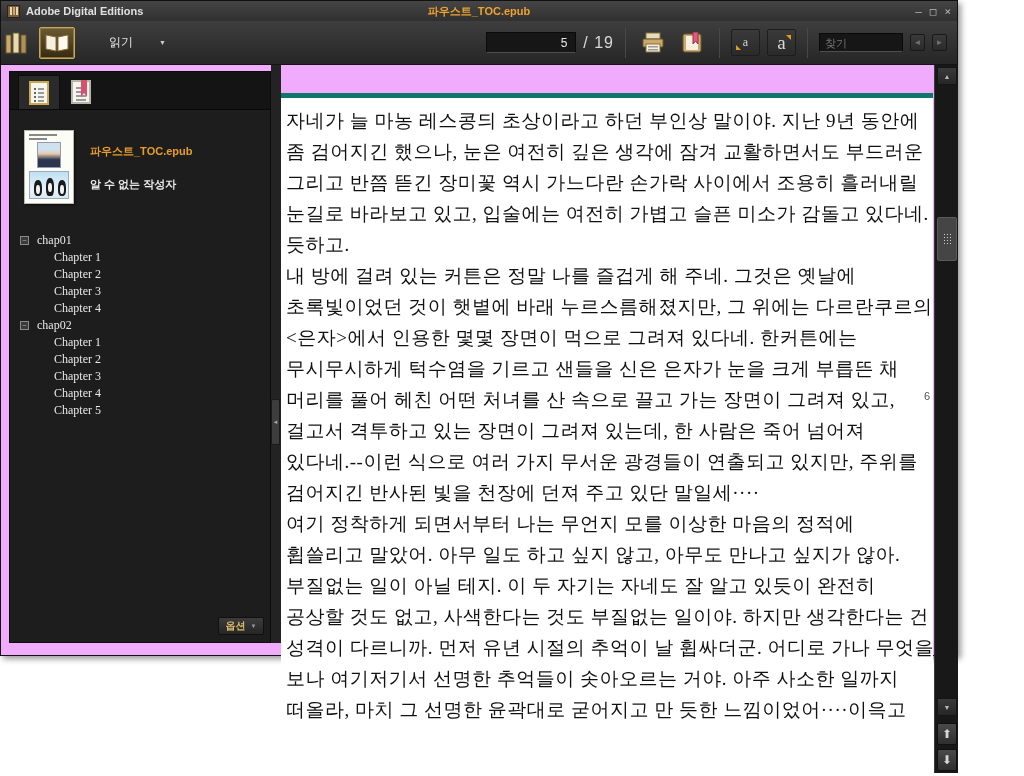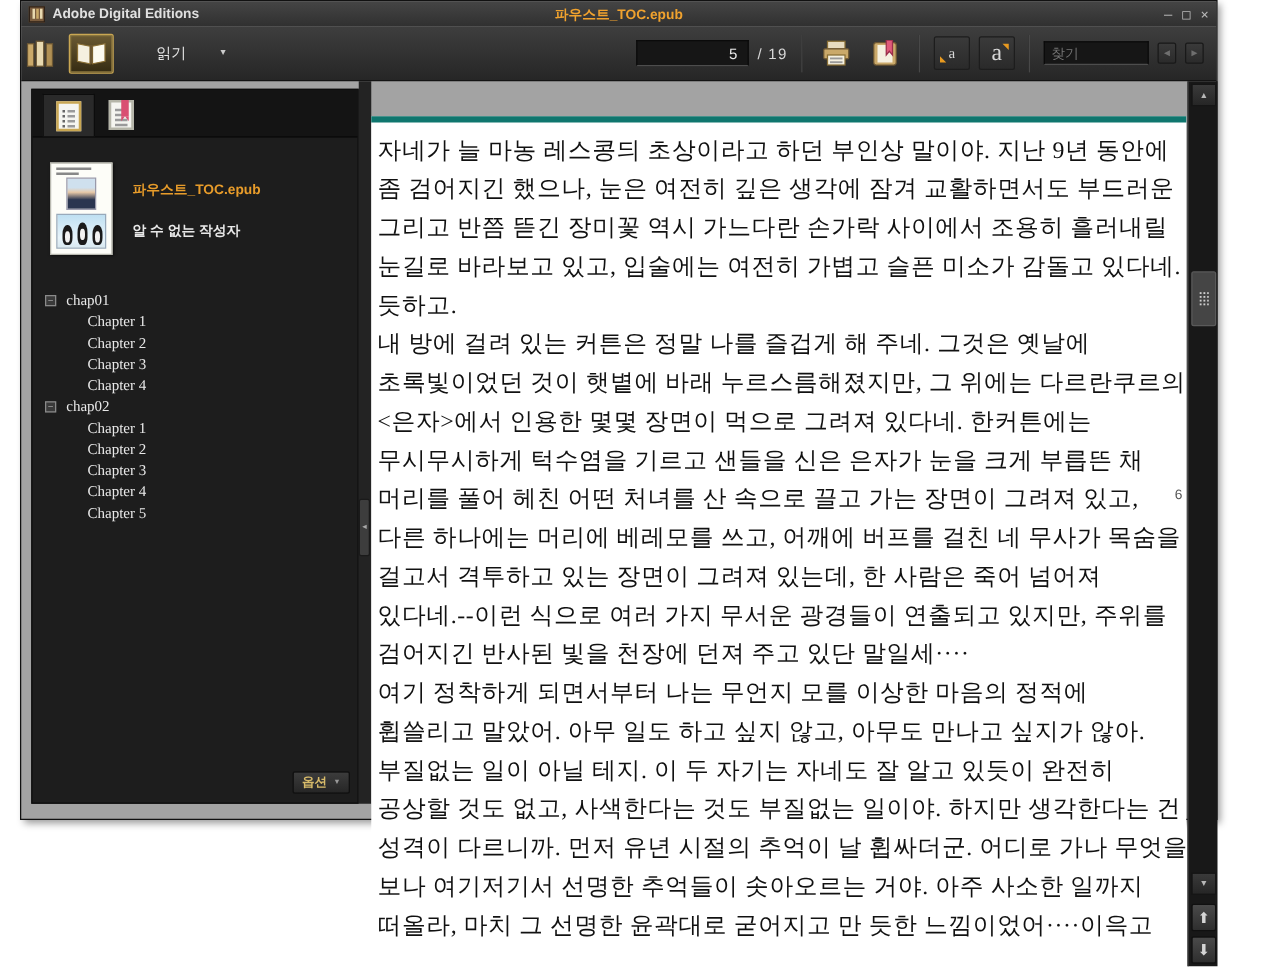--- a/index.html
+++ b/index.html
@@ -1,20 +1,20 @@
 <!DOCTYPE html>
 <html><head>
 <meta charset="utf-8">
 <style>
   * { margin:0; padding:0; box-sizing:border-box; }
   html,body { width:1024px; height:776px; background:#ffffff; overflow:hidden;
               font-family:"Liberation Sans", sans-serif; }
 
-  .window { position:absolute; left:16px; top:0; width:958px; height:656px;
-            background:#a3a3a3; box-shadow:3px 3px 6px rgba(0,0,0,.4);
+  .window { position:absolute; left:0; top:0; width:958px; height:656px;
+            background:#f0abfc; box-shadow:3px 3px 6px rgba(0,0,0,.4);
             border:1px solid #111; }
 
   
   .titlebar { position:absolute; left:0; top:0; right:0; height:20px;
               background:linear-gradient(#454545,#303030);
               display:flex; align-items:center; padding:0 6px; }
   .app-icon { width:13px; height:13px; background:#7a5c3e; border:1px solid #2e2117;
               margin-right:6px; display:flex; align-items:center; justify-content:center; gap:1px; }
   .app-icon i { display:block; width:2px; height:8px; background:#e8d9b0; }
   .app-icon i:nth-child(2){ background:#caa96a; }
@@ -36,21 +36,21 @@
             border-radius:2px; }
   .tb-btn.active { border:1px solid #c9a753; background:linear-gradient(#6b5a33,#352b12);
                    box-shadow:inset 0 0 0 1px #8a763f; width:36px; height:32px; }
   .menu-label { display:flex; align-items:center; gap:26px; margin-left:28px;
                 font-size:12px; color:#e8e8e8; }
   .caret { font-size:7px; color:#cccccc; }
 
   .page-box { width:90px; height:21px; background:#161616; border:1px solid #0a0a0a;
               border-bottom-color:#4d4d4d; color:#e8e8e8; font-size:12px;
               text-align:right; padding:0 8px; }
-  .page-total { font-size:12px; color:#d8d8d8; letter-spacing:1px; }
+  .page-total { font-size:16px; color:#d8d8d8; letter-spacing:1px; }
   .tb-sep { width:1px; height:30px; background:#1a1a1a; border-right:1px solid #484848; margin:0 4px; }
 
   .fontsize-btn { width:29px; height:27px; background:linear-gradient(#3a3a3a,#2a2a2a);
                   border:1px solid #1d1d1d; border-radius:2px; position:relative;
                   display:flex; align-items:center; justify-content:center;
                   color:#d8d8d8; font-family:"Liberation Serif", serif; }
   .fontsize-btn.small { font-size:12px; }
   .fontsize-btn.large { font-size:19px; }
   .tri-bl { position:absolute; left:4px; bottom:5px; width:0; height:0;
             border-left:5px solid #e89a20; border-top:5px solid transparent; }
@@ -316,21 +316,20 @@
         <div class="tline">자네가 늘 마농 레스콩듸 초상이라고 하던 부인상 말이야. 지난 9년 동안에</div>
         <div class="tline">좀 검어지긴 했으나, 눈은 여전히 깊은 생각에 잠겨 교활하면서도 부드러운</div>
         <div class="tline">그리고 반쯤 뜯긴 장미꽃 역시 가느다란 손가락 사이에서 조용히 흘러내릴</div>
         <div class="tline">눈길로 바라보고 있고, 입술에는 여전히 가볍고 슬픈 미소가 감돌고 있다네.</div>
         <div class="tline">듯하고.</div>
         <div class="tline">내 방에 걸려 있는 커튼은 정말 나를 즐겁게 해 주네. 그것은 옛날에</div>
         <div class="tline">초록빛이었던 것이 햇볕에 바래 누르스름해졌지만, 그 위에는 다르란쿠르의</div>
         <div class="tline">&lt;은자&gt;에서 인용한 몇몇 장면이 먹으로 그려져 있다네. 한커튼에는</div>
         <div class="tline">무시무시하게 턱수염을 기르고 샌들을 신은 은자가 눈을 크게 부릅뜬 채</div>
         <div class="tline">머리를 풀어 헤친 어떤 처녀를 산 속으로 끌고 가는 장면이 그려져 있고,</div>
-        <div class="tline">다른 하나에는 머리에 베레모를 쓰고, 어깨에 버프를 걸친 네 무사가 목숨을</div>
         <div class="tline">걸고서 격투하고 있는 장면이 그려져 있는데, 한 사람은 죽어 넘어져</div>
         <div class="tline">있다네.--이런 식으로 여러 가지 무서운 광경들이 연출되고 있지만, 주위를</div>
         <div class="tline">검어지긴 반사된 빛을 천장에 던져 주고 있단 말일세····</div>
         <div class="tline">여기 정착하게 되면서부터 나는 무언지 모를 이상한 마음의 정적에</div>
         <div class="tline">휩쓸리고 말았어. 아무 일도 하고 싶지 않고, 아무도 만나고 싶지가 않아.</div>
         <div class="tline">부질없는 일이 아닐 테지. 이 두 자기는 자네도 잘 알고 있듯이 완전히</div>
         <div class="tline">공상할 것도 없고, 사색한다는 것도 부질없는 일이야. 하지만 생각한다는 건</div>
         <div class="tline">성격이 다르니까. 먼저 유년 시절의 추억이 날 휩싸더군. 어디로 가나 무엇을</div>
         <div class="tline">보나 여기저기서 선명한 추억들이 솟아오르는 거야. 아주 사소한 일까지</div>
         <div class="tline">떠올라, 마치 그 선명한 윤곽대로 굳어지고 만 듯한 느낌이었어····이윽고</div>

